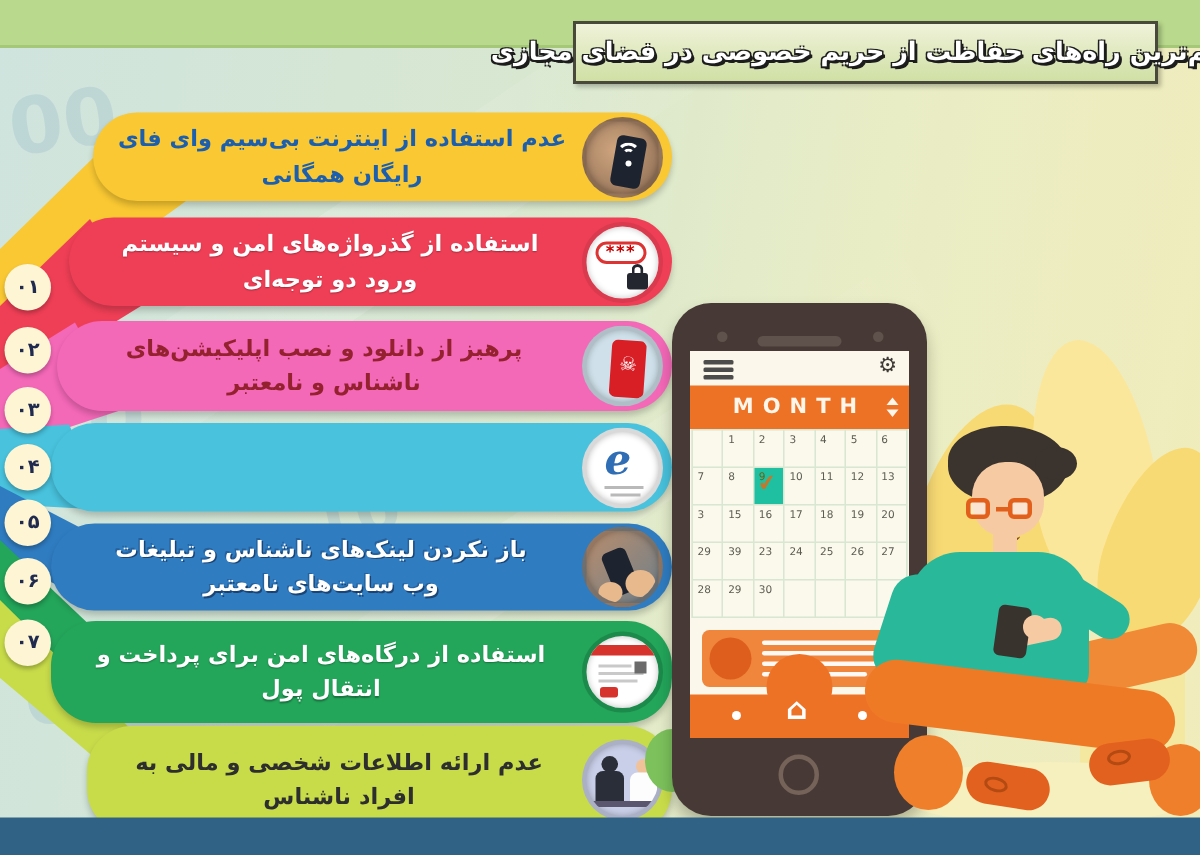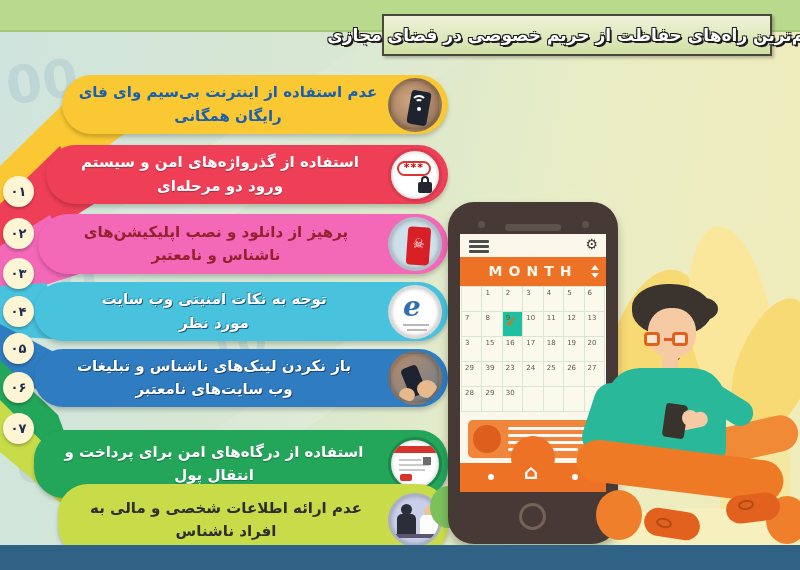--- a/index.html
+++ b/index.html
@@ -190,59 +190,55 @@
   </div>
 
   <div class="banner" style="left: 46px; top: 145px; width: 402px; height: 59px; background: rgb(239, 63, 86);">
     <div class="icon-badge ib-2">
       <div class="pw-pill">***</div>
       <div class="lock-shackle"></div>
       <div class="lock-body"></div>
     </div>
     <div class="txt txt-soft" style="color: rgb(255, 255, 255);">
       <div>استفاده از گذرواژه‌های امن و سیستم</div>
-      <div>ورود دو مرحله‌ای</div>
+      <div>ورود دو توجه‌ای</div>
     </div>
   </div>
 
   <div class="banner" style="left: 38px; top: 214px; width: 410px; height: 60px; background: rgb(244, 104, 184);">
     <div class="icon-badge ib-3">
       <div class="malware-phone"><span>☠</span></div>
     </div>
     <div class="txt" style="color: rgb(147, 33, 46);">
       <div>پرهیز از دانلود و نصب اپلیکیشن‌های</div>
       <div>ناشناس و نامعتبر</div>
     </div>
   </div>
 
   <div class="banner" style="left: 34px; top: 282px; width: 414px; height: 59px; background: rgb(72, 194, 221);">
     <div class="icon-badge ib-4">
       <span class="enamad-e">e</span>
       <div class="enamad-line" style="left:12px;top:36px;width:26px"></div>
       <div class="enamad-line" style="left:16px;top:41px;width:20px"></div>
     </div>
-    <div class="txt txt-shadow" style="color: rgb(255, 255, 255);">
-      <div>توجه به نکات امنیتی وب سایت</div>
-      <div>مورد نظر</div>
-    </div>
   </div>
 
   <div class="banner" style="left: 34px; top: 349px; width: 414px; height: 58px; background: rgb(47, 124, 193);">
     <div class="icon-badge ib-5">
       <div class="mini-phone" style="left:14px;top:12px;width:17px;height:30px;transform:rotate(-22deg)"></div>
       <div class="hand-blob" style="left:26px;top:26px;width:20px;height:18px"></div>
       <div class="hand-blob" style="left:8px;top:34px;width:16px;height:14px"></div>
     </div>
     <div class="txt txt-shadow" style="color: rgb(255, 255, 255);">
       <div>باز نکردن لینک‌های ناشناس و تبلیغات</div>
       <div>وب سایت‌های نامعتبر</div>
     </div>
   </div>
 
-  <div class="banner" style="left: 34px; top: 430px; width: 414px; height: 68px; background: rgb(35, 165, 90);">
+  <div class="banner" style="left: 34px; top: 414px; width: 414px; height: 68px; background: rgb(35, 165, 90);">
     <div class="icon-badge ib-6">
       <div class="pay-bar"></div>
       <div class="pay-line" style="left:8px;top:19px;width:22px"></div>
       <div class="pay-line" style="left:8px;top:24px;width:30px"></div>
       <div class="pay-line" style="left:8px;top:29px;width:26px"></div>
       <div class="pay-qr"></div>
       <div class="pay-logo"></div>
     </div>
     <div class="txt txt-soft" style="color: rgb(255, 255, 255);">
       <div>استفاده از درگاه‌های امن برای پرداخت و</div>

